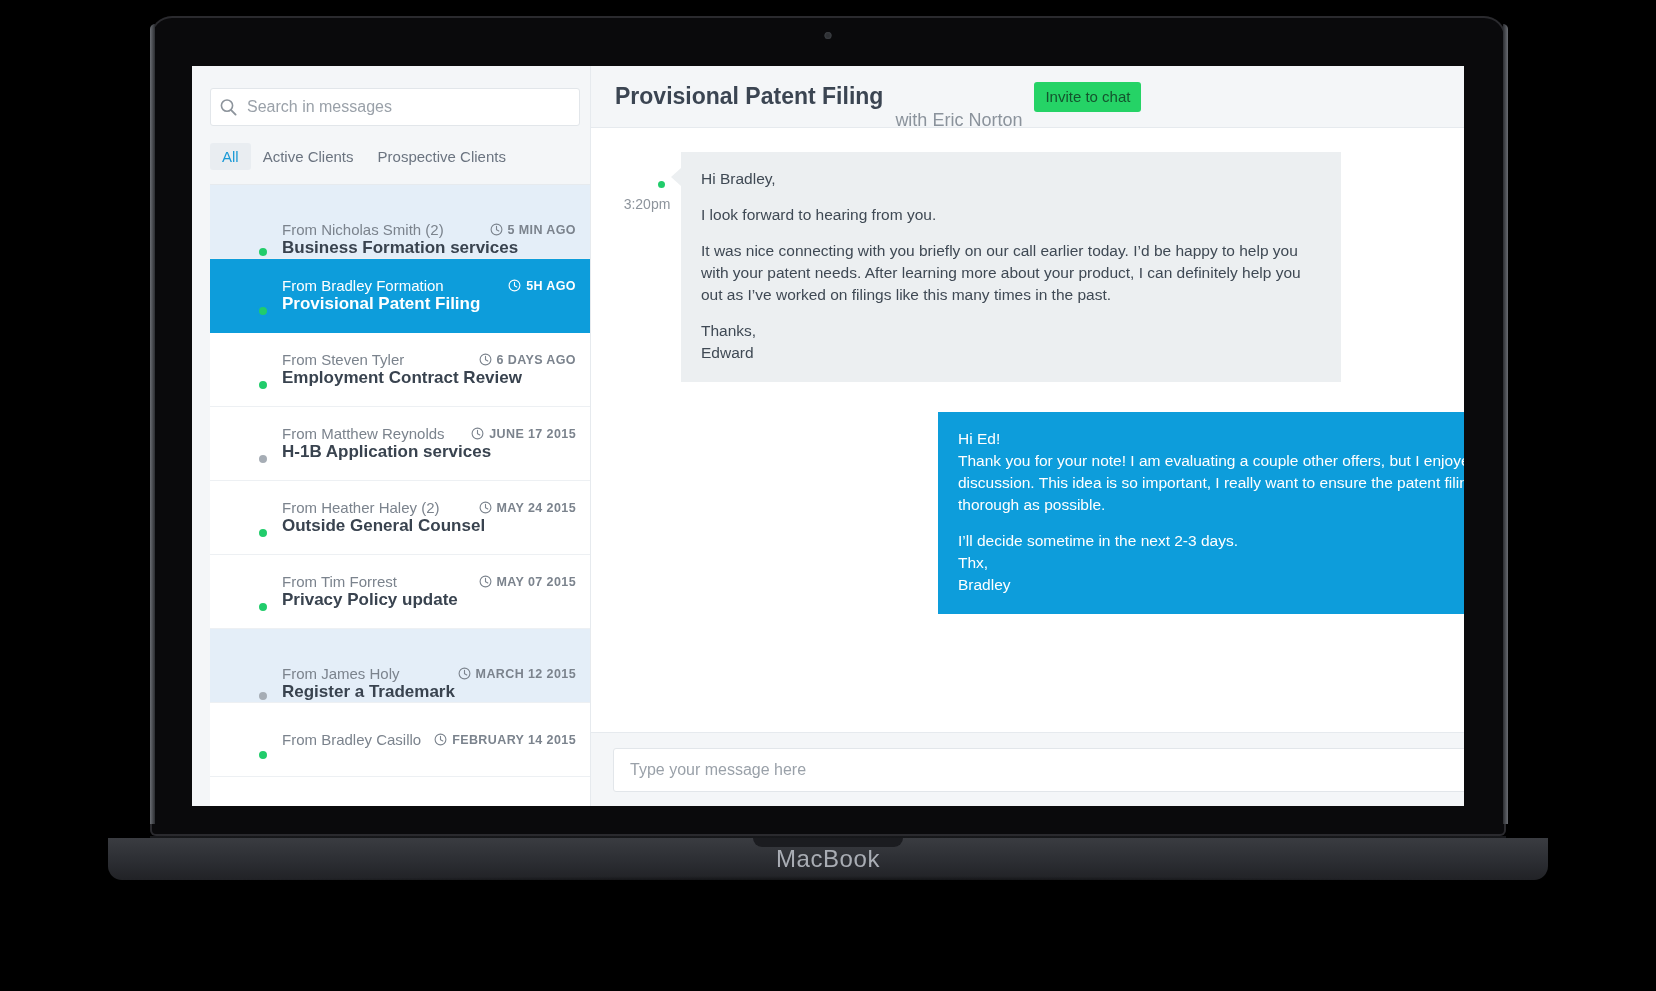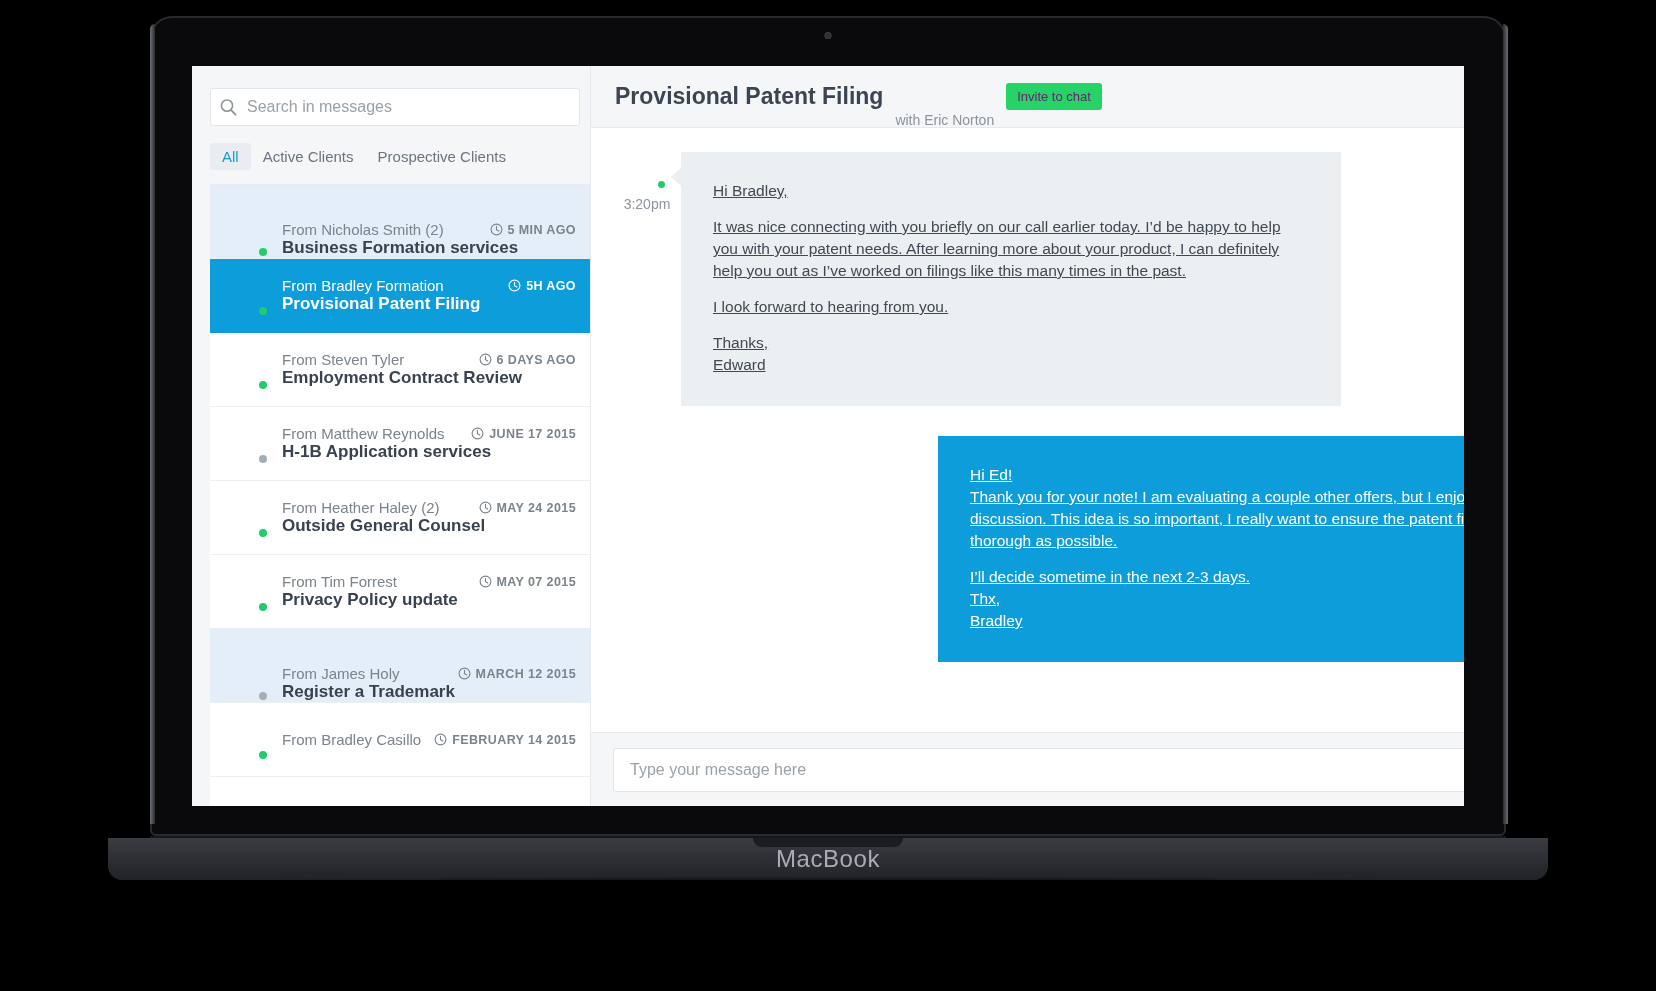--- a/index.html
+++ b/index.html
@@ -256,28 +256,28 @@
     align-items: center;
     padding: 0 24px;
     gap: 12px;
   }
   .chat-title {
     font-size: 23px;
     font-weight: bold;
     color: #3b4552;
   }
   .chat-with {
-    font-size: 14px;
+    font-size: 18px;
     color: #8b939c;
     margin-top: 47px;
   }
   .invite-btn {
     background: #25d366;
-    color: #701a75;
-    font-size: 13px;
+    color: #14532d;
+    font-size: 15px;
     border: none;
     border-radius: 3px;
     padding: 6px 11px;
     cursor: pointer;
     font-family: "Liberation Sans", sans-serif;
     line-height: 1.2;
   }
 
   .thread {
     flex: 1;
@@ -307,21 +307,21 @@
     white-space: nowrap;
   }
 
   .bubble {
     position: relative;
     max-width: 660px;
     padding: 16px 20px 18px 20px;
     font-size: 15.5px;
     line-height: 1.42;
   }
-  .bubble p { margin: 12px; text-decoration: underline; }
+  .bubble p { margin: 0; }
   .bubble p + p { margin-top: 14px; }
 
   .bubble.incoming {
     background: #eceff1;
     color: #3f4954;
     margin-left: 6px;
   }
   .bubble.incoming::before {
     content: "";
     position: absolute;
@@ -588,22 +588,22 @@
             <div class="msg left">
               <div class="msg-side">
                 <span class="avatar">
                   <span class="face"><span class="ph"><span class="bg" style="background:#7fa24f"></span><span class="body" style="background:#2f4a63"></span><span class="hair" style="background:#6d4c2f"></span><span class="head" style="background:#e2b193"></span></span></span>
                   <span class="dot online"></span>
                 </span>
                 <span class="msg-time">3:20pm</span>
               </div>
               <div class="bubble incoming">
                 <p>Hi Bradley,</p>
+                <p>I look forward to hearing from you.</p>
                 <p>It was nice connecting with you briefly on our call earlier today. I’d be happy to help you with your patent needs. After learning more about your product, I can definitely help you out as I’ve worked on filings like this many times in the past.</p>
-                <p>I look forward to hearing from you.</p>
                 <p>Thanks,<br>Edward</p>
               </div>
             </div>
             <div class="msg right">
               <div class="bubble outgoing">
                 <p>Hi Ed!<br>Thank you for your note! I am evaluating a couple other offers, but I enjoyed our discussion. This idea is so important, I really want to ensure the patent filing is as thorough as possible.</p>
                 <p>I’ll decide sometime in the next 2-3 days.<br>Thx,<br>Bradley</p>
               </div>
               <div class="msg-side">
                 <span class="avatar">

